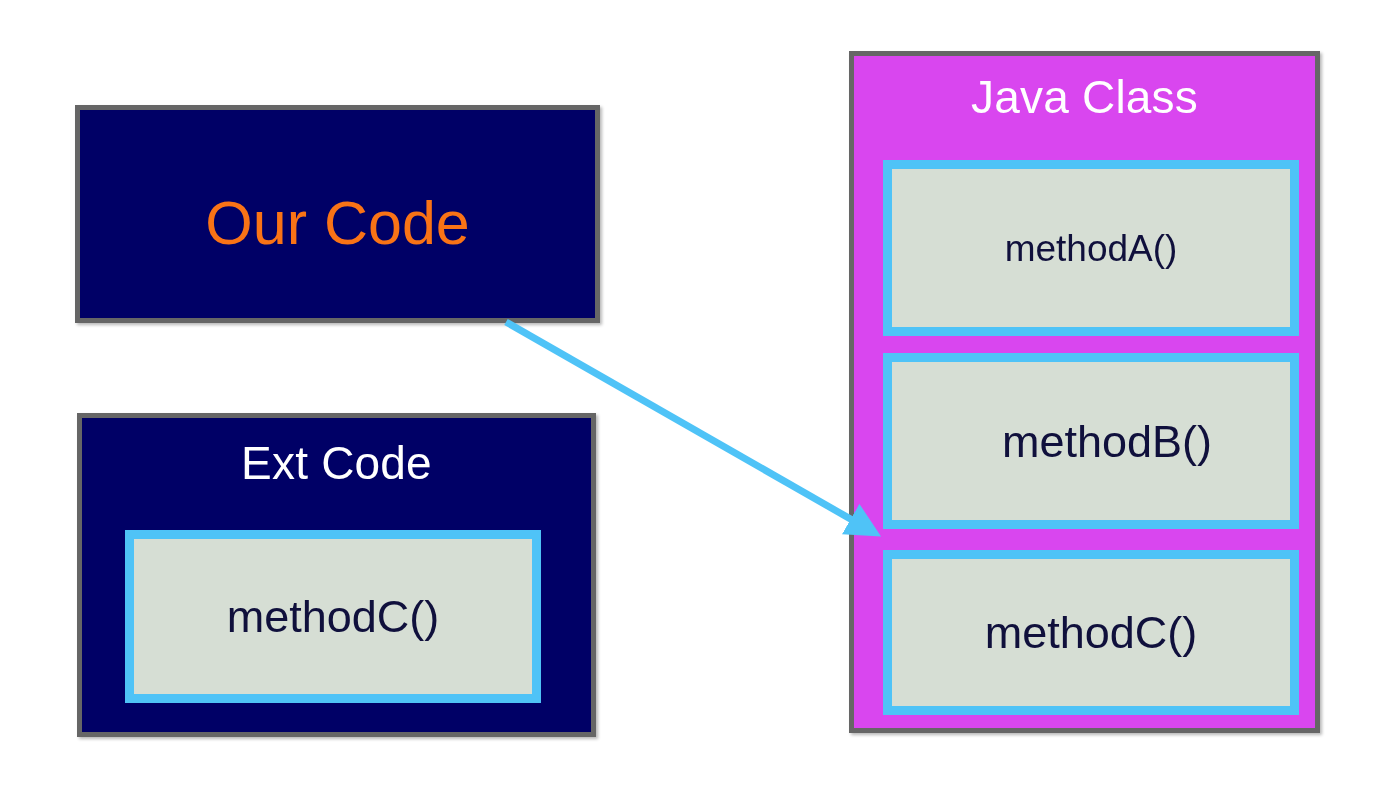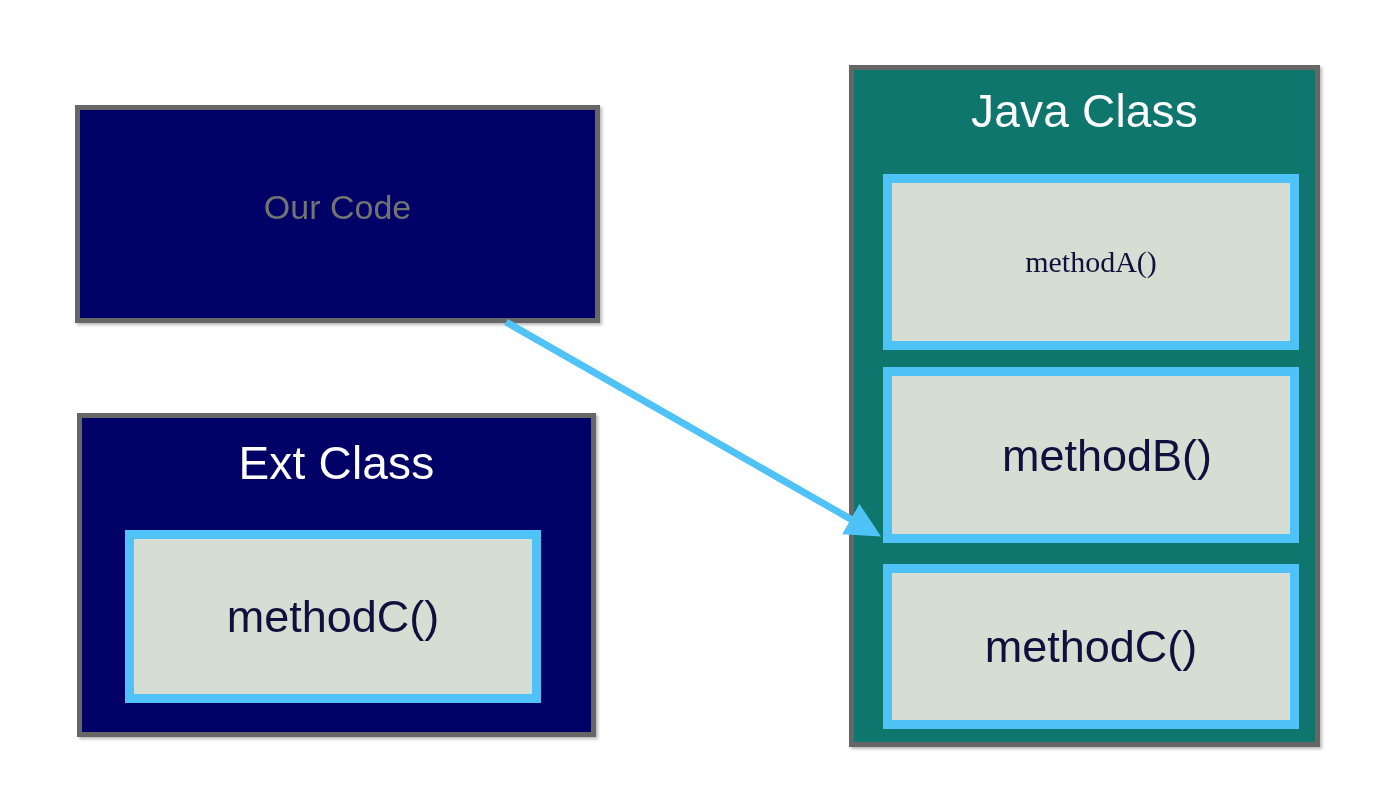--- a/index.html
+++ b/index.html
@@ -77,36 +77,36 @@
     height: 787px;
     pointer-events: none;
   }
 </style>
 </head>
 <body style="background: rgb(255, 255, 255);">
 
 <div id="canvas" style="background: rgb(255, 255, 255);">
 
   <div class="class-box" id="our-code-box" style="left: 75px; top: 105px; width: 525px; height: 218px; background: rgb(0, 0, 102); border-color: rgb(102, 102, 102);">
-    <div class="plain-label" style="top: 78px; font-size: 34px; color: #737373;">Our Code</div>
+    <div class="plain-label" style="top: 78px; font-size: 61px; color: #f97316;">Our Code</div>
   </div>
 
   <div class="class-box" id="ext-class-box" style="left: 77px; top: 413px; width: 519px; height: 324px; background: rgb(0, 0, 102); border-color: rgb(102, 102, 102);">
-    <div class="class-title" style="top: 18px; font-size: 46px; color: rgb(255, 255, 255);">Ext Class</div>
+    <div class="class-title" style="top: 18px; font-size: 46px; color: rgb(255, 255, 255);">Ext Code</div>
 
     <div class="method-box" style="left: 43px; top: 112px; width: 416px; height: 173px; background: rgb(214, 222, 212); border-color: rgb(79, 195, 247);">
       <span class="method-label" style="font-size: 45px; color: rgb(16, 16, 60);">methodC()</span>
     </div>
   </div>
 
-  <div class="class-box" id="java-class-box" style="left: 849px; top: 65px; width: 471px; height: 682px; background: #0f766e; border-color: rgb(102, 102, 102);">
+  <div class="class-box" id="java-class-box" style="left: 849px; top: 51px; width: 471px; height: 682px; background: #d946ef; border-color: rgb(102, 102, 102);">
     <div class="class-title" style="top: 14px; font-size: 46px; color: rgb(255, 255, 255);">Java Class</div>
 
     <div class="method-box" style="left: 29px; top: 104px; width: 416px; height: 176px; background: rgb(214, 222, 212); border-color: rgb(79, 195, 247);">
-      <span class="method-label" style="font-size: 30px; color: rgb(16, 16, 60); font-family: Liberation Serif, serif;">methodA()</span>
+      <span class="method-label" style="font-size: 37px; color: rgb(16, 16, 60);">methodA()</span>
     </div>
 
     <div class="method-box" style="left: 29px; top: 297px; width: 416px; height: 176px; background: rgb(214, 222, 212); border-color: rgb(79, 195, 247); padding-left: 32px;">
       <span class="method-label" style="font-size: 45px; color: rgb(16, 16, 60);">methodB()</span>
     </div>
 
     <div class="method-box" style="left: 29px; top: 494px; width: 416px; height: 165px; background: rgb(214, 222, 212); border-color: rgb(79, 195, 247);">
       <span class="method-label" style="font-size: 45px; color: rgb(16, 16, 60);">methodC()</span>
     </div>
   </div>

